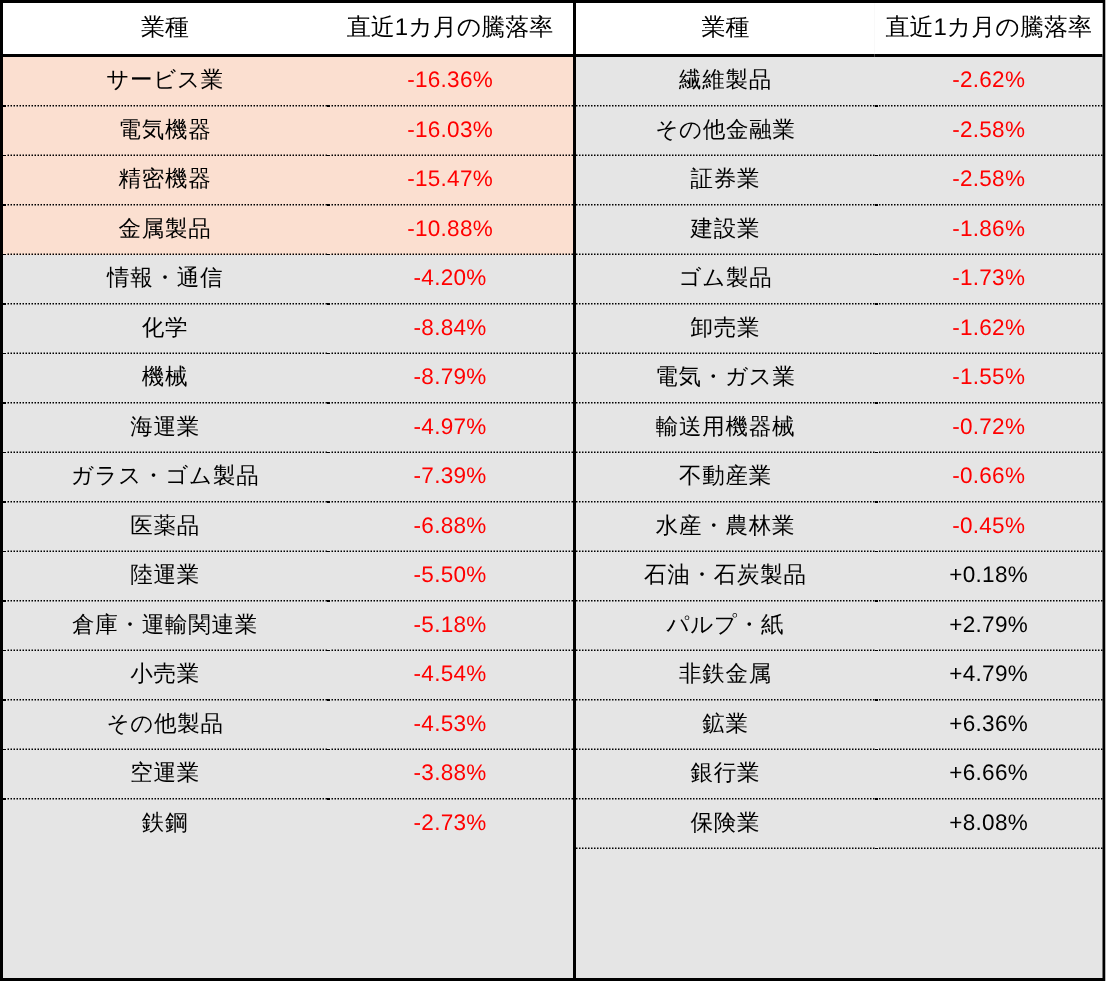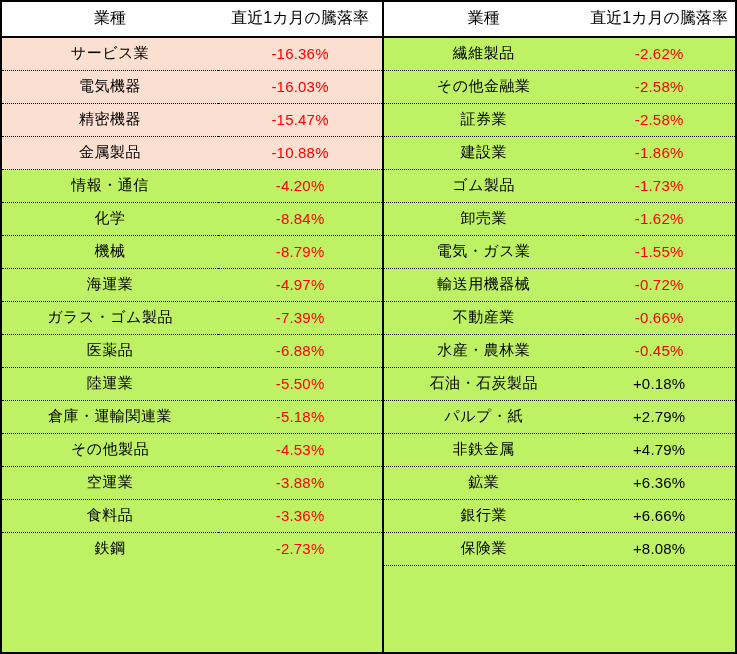--- a/index.html
+++ b/index.html
@@ -12,21 +12,21 @@
     height: 654px;
     font-family: "Liberation Sans", "DejaVu Sans", sans-serif;
     color: #000000;
   }
   .sheet {
     position: relative;
     width: 737px;
     height: 654px;
     box-sizing: border-box;
     border: 2px solid #000000;
-    background: #bef264;
+    background: #e5e5e5;
     display: flex;
     flex-direction: row;
   }
   .panel {
     box-sizing: border-box;
     height: 100%;
     display: flex;
     flex-direction: column;
   }
   .panel-left {
@@ -140,30 +140,30 @@
           </tr>
           <tr>
             <td class="name">陸運業</td>
             <td class="val neg">-5.50%</td>
           </tr>
           <tr>
             <td class="name">倉庫・運輸関連業</td>
             <td class="val neg">-5.18%</td>
           </tr>
           <tr>
+            <td class="name">小売業</td>
+            <td class="val neg">-4.54%</td>
+          </tr>
+          <tr>
             <td class="name">その他製品</td>
             <td class="val neg">-4.53%</td>
           </tr>
           <tr>
             <td class="name">空運業</td>
             <td class="val neg">-3.88%</td>
-          </tr>
-          <tr>
-            <td class="name">食料品</td>
-            <td class="val neg">-3.36%</td>
           </tr>
           <tr>
             <td class="name">鉄鋼</td>
             <td class="val neg">-2.73%</td>
           </tr>
         </tbody>
     </table>
     <div class="spacer"></div>
   </div>
 

